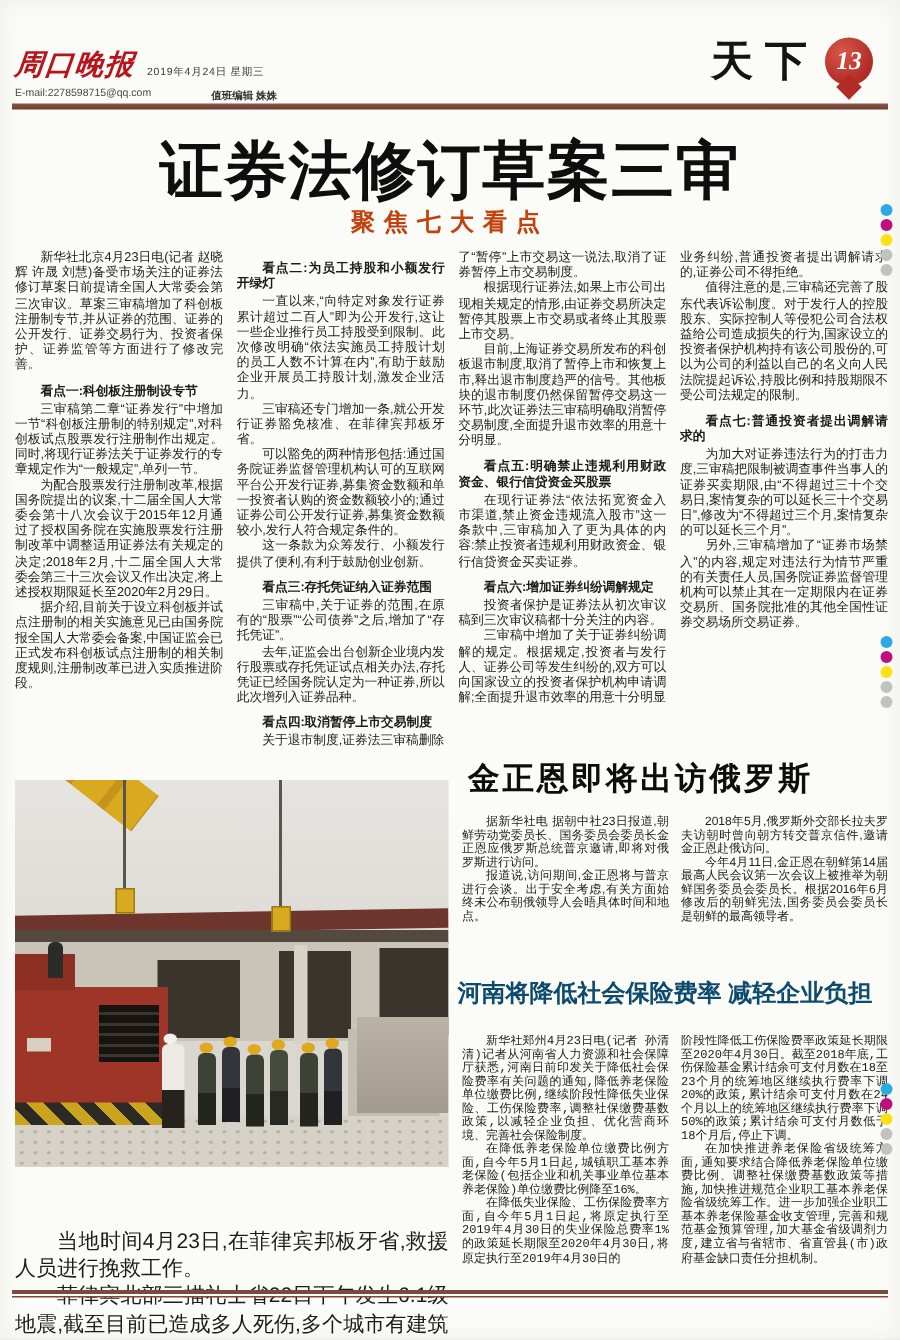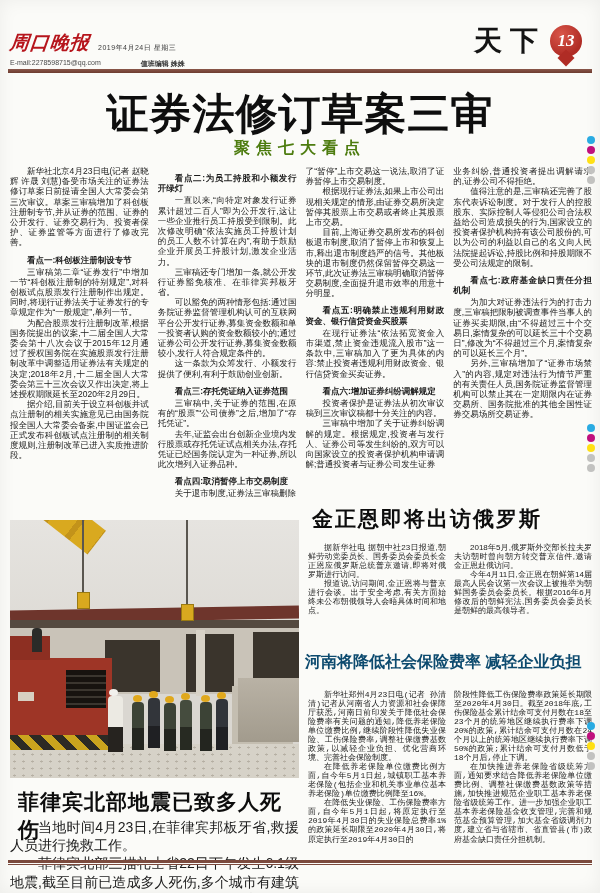--- a/index.html
+++ b/index.html
@@ -30,21 +30,21 @@
   .regs{position:absolute;right:5px;width:8px;z-index:5;}
   .regs i{display:block;width:8px;height:8px;border-radius:50%;margin-bottom:2px;}
   .regs .c{background:#2aabe2;} .regs .m{background:#c00f7d;}
   .regs .y{background:#ffe014;} .regs .k{background:#c2c2c0;}
   .regs1{top:136px;} .regs2{top:424px;} .regs3{top:722px;}
   
   .lead-headline{position:absolute;left:0;right:0;top:86px;text-align:center;
         font-family:Liberation Sans, sans-serif;font-weight:900;
         font-size:42px;letter-spacing:1px;color:#0e0e0e;}
   .lead-subtitle{position:absolute;left:0;right:0;top:138px;text-align:center;
-        font-size:16px;font-weight:bold;letter-spacing:6px;color:#4d7c0f;}
+        font-size:16px;font-weight:bold;letter-spacing:6px;color:#c2410c;}
   .lead-cols{position:absolute;left:10px;top:166px;width:582px;height:346px;
         display:flex;gap:9px;overflow:hidden;}
   .col{flex:1;font-size:8.5px;line-height:1.2;text-align:justify;overflow:hidden;}
   .col p{margin:0;text-indent:2em;}
   .col p.sub{font-weight:bold;margin:7px 0 2px;}
   .col p.cont{text-indent:0;}
   
   .photo{position:absolute;left:10px;top:520px;width:289px;height:258px;overflow:hidden;
         background:linear-gradient(#e6e4e0,#dad7d1 60%);}
   .ph-boom{position:absolute;left:-34px;top:-34px;width:135px;height:30px;
@@ -176,26 +176,26 @@
         <p>关于退市制度,证券法三审稿删除</p>
       </div>
     <div class="col">
         <p class="cont">了“暂停”上市交易这一说法,取消了证券暂停上市交易制度。</p>
         <p>根据现行证券法,如果上市公司出现相关规定的情形,由证券交易所决定暂停其股票上市交易或者终止其股票上市交易。</p>
         <p>目前,上海证券交易所发布的科创板退市制度,取消了暂停上市和恢复上市,释出退市制度趋严的信号。其他板块的退市制度仍然保留暂停交易这一环节,此次证券法三审稿明确取消暂停交易制度,全面提升退市效率的用意十分明显。</p>
         <p class="sub">看点五:明确禁止违规利用财政资金、银行信贷资金买股票</p>
         <p>在现行证券法“依法拓宽资金入市渠道,禁止资金违规流入股市”这一条款中,三审稿加入了更为具体的内容:禁止投资者违规利用财政资金、银行信贷资金买卖证券。</p>
         <p class="sub">看点六:增加证券纠纷调解规定</p>
         <p>投资者保护是证券法从初次审议稿到三次审议稿都十分关注的内容。</p>
-        <p>三审稿中增加了关于证券纠纷调解的规定。根据规定,投资者与发行人、证券公司等发生纠纷的,双方可以向国家设立的投资者保护机构申请调解;普通投资者与证券公司发生证券</p>
+        <p>三审稿中增加了关于证券纠纷调解的规定。根据规定,投资者与发行人、证券公司等发生纠纷的,双方可以向国家设立的投资者保护机构申请调解;全面提升退市效率的用意十分明显</p>
       </div>
     <div class="col">
         <p class="cont">业务纠纷,普通投资者提出调解请求的,证券公司不得拒绝。</p>
         <p>值得注意的是,三审稿还完善了股东代表诉讼制度。对于发行人的控股股东、实际控制人等侵犯公司合法权益给公司造成损失的行为,国家设立的投资者保护机构持有该公司股份的,可以为公司的利益以自己的名义向人民法院提起诉讼,持股比例和持股期限不受公司法规定的限制。</p>
-        <p class="sub">看点七:政府基金缺口责任分担机制</p>
+        <p class="sub">看点七:普通投资者提出调解请求的</p>
         <p>为加大对证券违法行为的打击力度,三审稿把限制被调查事件当事人的证券买卖期限,由“不得超过三十个交易日,案情复杂的可以延长三十个交易日”,修改为“不得超过三个月,案情复杂的可以延长三个月”。</p>
         <p>另外,三审稿增加了“证券市场禁入”的内容,规定对违法行为情节严重的有关责任人员,国务院证券监督管理机构可以禁止其在一定期限内在证券交易所、国务院批准的其他全国性证券交易场所交易证券。</p>
       </div>
   </div>
 
   <div class="photo">
     <div class="ph-roof"></div>
     <div class="ph-eave"></div>
     <div class="ph-wall"></div>
     <div class="ph-open op1"></div>
@@ -232,21 +232,20 @@
         <div class="helmet"></div>
       </div>
     <div class="person p5">
         <div class="helmet"></div>
       </div>
     <div class="person p6">
         <div class="helmet"></div>
       </div>
   </div>
 
-  <div class="quake-headline">菲律宾北部地震已致多人死伤</div>
   <div class="caption">
     <p>当地时间4月23日,在菲律宾邦板牙省,救援人员进行挽救工作。</p>
     <p>
       <span>菲律宾北部三描礼士省22日下午发生6.1级地震,截至目前已造成多人死伤,多个城市有建筑物受损。</span>
       <span class="credit">访问期间</span>
     </p>
   </div>
 
   <div class="kim-headline">金正恩即将出访俄罗斯</div>
   <div class="kim-cols">

